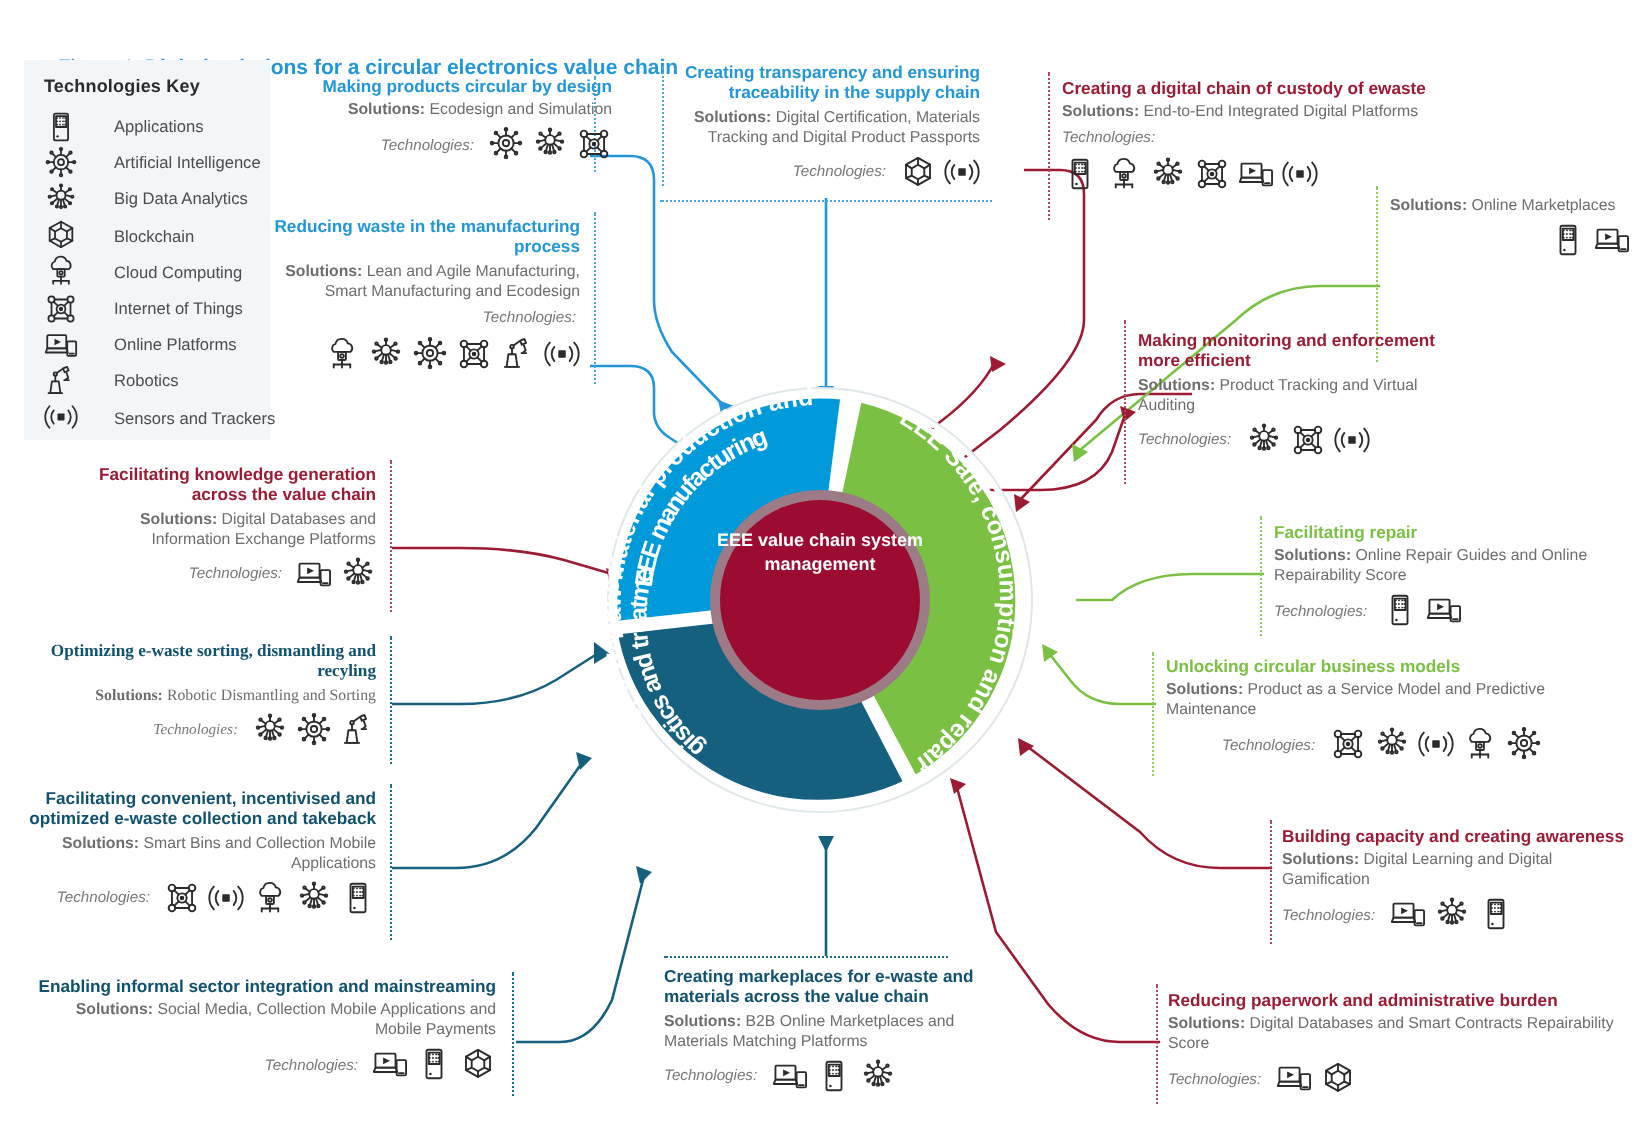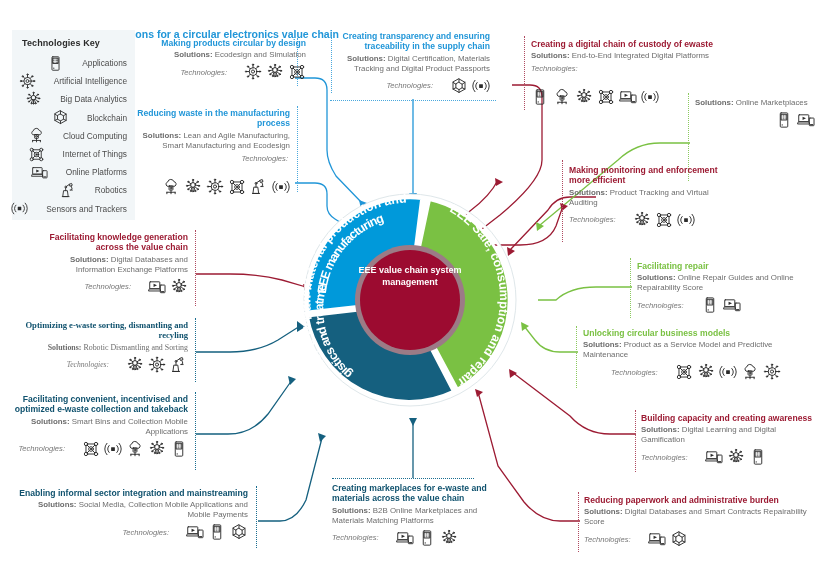--- a/index.html
+++ b/index.html
@@ -25,35 +25,34 @@
     background: #f2f6f8;
     padding: 8px 8px 6px 10px;
   }
   #tech-key .key-title {
     font-size: 9px; font-weight: bold; color: #2b2b2b;
     margin-bottom: 6px; letter-spacing: .1px;
   }
   #tech-key .key-row {
     display: flex; align-items: center; gap: 18px;
     height: 18.2px;
-    justify-content: flex-end;
   }
   #tech-key .key-ico {
     width: 17px; height: 15px; flex: 0 0 17px;
     display: flex; align-items: center; justify-content: center;
   }
   #tech-key .key-lbl { font-size: 8.3px; color: #4c4c4c; white-space: nowrap; }
 
   
   .callout { position: absolute; }
   .co-title { font-size: 8.6px; font-weight: bold; line-height: 1.22; }
   .co-sol { font-size: 7.9px; color: #6d6d6d; line-height: 1.25; margin-top: 2px; }
   .co-sol b { color: #6d6d6d; font-weight: bold; }
   .co-techrow {
-    display: flex; align-items: center; gap: 15px;
+    display: flex; align-items: center; gap: 5px;
     margin-top: 3px; flex-wrap: wrap;
   }
   .co-techlbl {
     font-size: 7.6px; font-style: italic; color: #777;
     margin-right: 2px; white-space: nowrap;
   }
   .ic { width: 18px; height: 18px; display: inline-block; }
   .ic svg { width: 100%; height: 100%; display: block; }
   .t-blue   .co-title { color: #2196d8; }
   .t-navy   .co-title { color: #10526e; }

